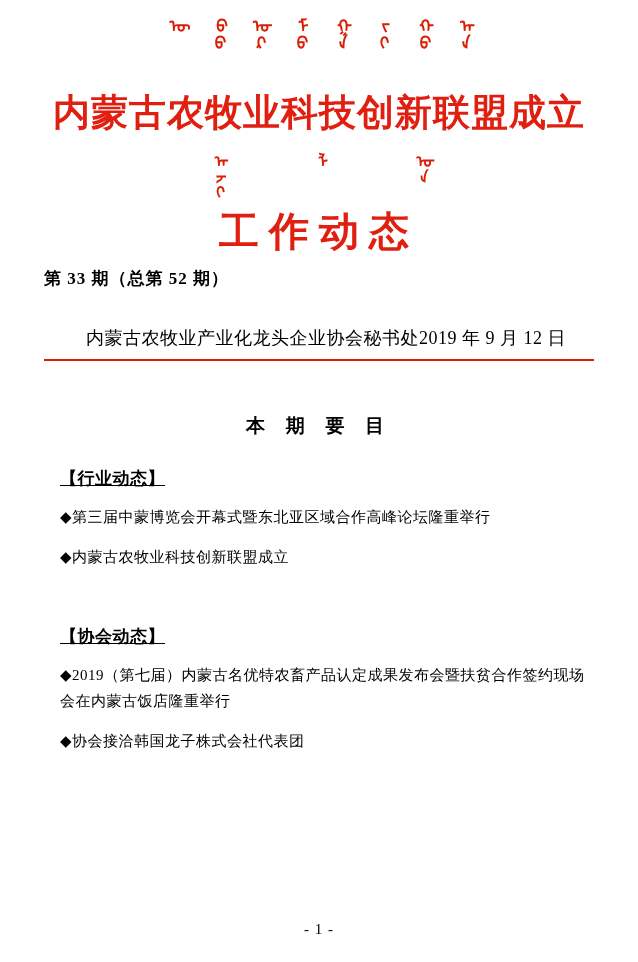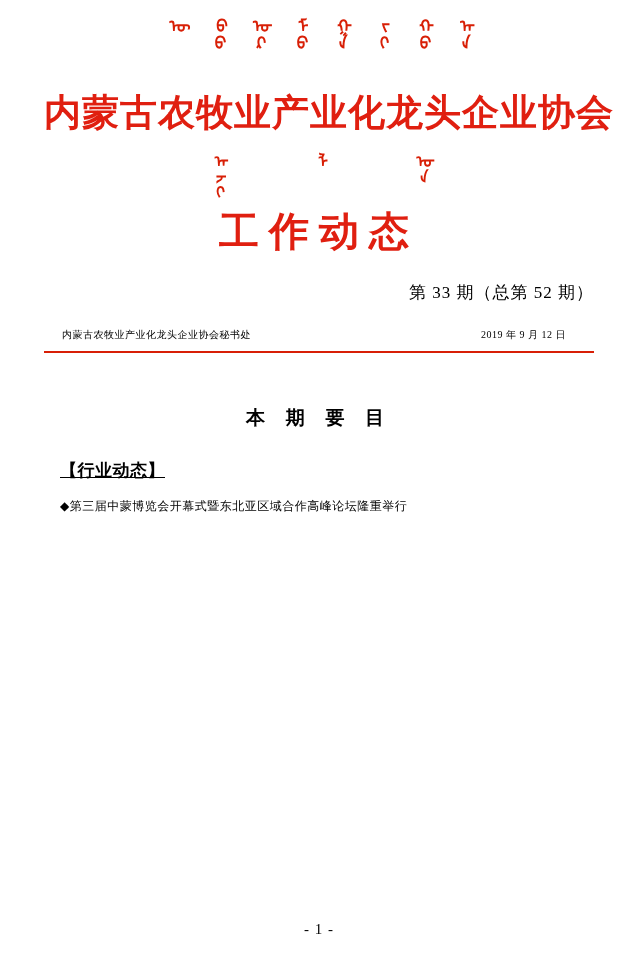--- a/index.html
+++ b/index.html
@@ -74,36 +74,36 @@
     color: #e01f10;
     font-family: Liberation Sans, sans-serif;
     font-weight: bold;
     font-size: 40px;
     letter-spacing: 10px;
     margin-top: 8px;
   }
 
   
   .issue-line {
-    text-align: right;
+    text-align: left;
     font-size: 17px;
-    font-weight: normal;
+    font-weight: bold;
     font-family: "Liberation Serif", "DejaVu Serif", serif;
     letter-spacing: 1px;
-    margin-top: 22px;
+    margin-top: 8px;
   }
 
   
   .meta-row {
     display: flex;
-    justify-content: space-between;
+    justify-content: flex-end;
     align-items: baseline;
-    margin-top: 24px;
+    margin-top: 36px;
     padding: 0 18px 0 18px;
-    font-size: 10px;
+    font-size: 18px;
     letter-spacing: 0.5px;
   }
   .meta-date {
     padding-right: 10px;
     font-family: Liberation Serif, serif;
   }
 
   
   .red-rule {
     border: none;
@@ -122,21 +122,21 @@
   }
   .section-heading {
     font-size: 17px;
     font-weight: bold;
     margin-top: 28px;
     margin-left: 16px;
     letter-spacing: 0.5px;
     text-decoration: underline;
   }
   .toc-item {
-    font-size: 12px;
+    font-size: 15px;
     margin-top: 14px;
     margin-left: 16px;
     line-height: 1.75;
     letter-spacing: 0.5px;
     text-indent: 0;
   }
   .section-gap {
     height: 26px;
   }
 
@@ -160,21 +160,21 @@
     <span class="mongol-glyph">ᠦ</span>
     <span class="mongol-glyph">ᠪᠦ</span>
     <span class="mongol-glyph">ᠣᠷ</span>
     <span class="mongol-glyph">ᠮᠤ</span>
     <span class="mongol-glyph">ᠭᠠ</span>
     <span class="mongol-glyph">ᠵᠢ</span>
     <span class="mongol-glyph">ᠬᠤ</span>
     <span class="mongol-glyph">ᠠᠨ</span>
   </div>
 
-  <div class="masthead-title">内蒙古农牧业产业化龙头企业协会</div>
+  <div class="masthead-title">内蒙古农牧业科技创新联盟成立</div>
 
   <div class="mongol-row sub">
     <span class="mongol-glyph">ᠠᠵᠢ</span>
     <span class="mongol-glyph">ᠯ</span>
     <span class="mongol-glyph">ᠤᠨ</span>
   </div>
 
   <div class="bulletin-title">工作动态</div>
 
   <div class="issue-line">第 33 期（总第 52 期）</div>
@@ -184,20 +184,26 @@
     <span class="meta-date">2019 年 9 月 12 日</span>
   </div>
 
   <hr class="red-rule">
 
   <div class="contents-heading">本 期 要 目</div>
 
   <div>
     <div class="section-heading">【行业动态】</div>
     <div class="toc-item">◆第三届中蒙博览会开幕式暨东北亚区域合作高峰论坛隆重举行</div>
+    <div class="toc-item">◆内蒙古农牧业科技创新联盟成立</div>
   </div>
 
   <div class="section-gap"></div>
 
+  <div>
+    <div class="section-heading">【协会动态】</div>
+    <div class="toc-item">◆2019（第七届）内蒙古名优特农畜产品认定成果发布会暨扶贫合作签约现场会在内蒙古饭店隆重举行</div>
+    <div class="toc-item">◆协会接洽韩国龙子株式会社代表团</div>
+  </div>
 
   <div class="page-number">- 1 -</div>
 
 </div>
 
 </body></html>

